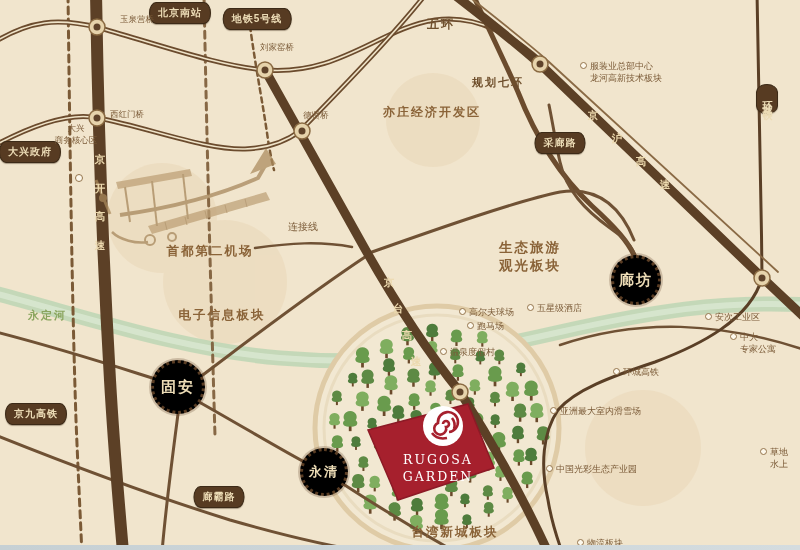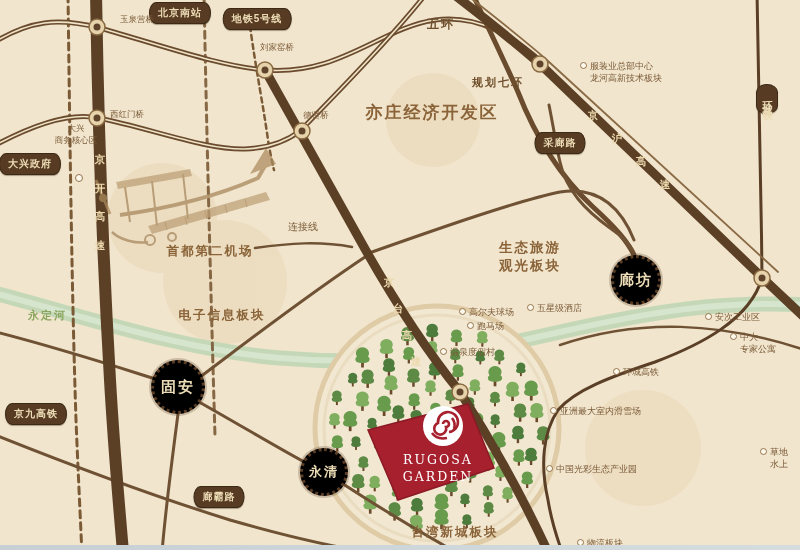--- a/index.html
+++ b/index.html
@@ -227,37 +227,37 @@
       <circle cx="443" cy="426" r="20" fill="#ffffff"></circle>
       <g stroke="#a6202d" fill="none" stroke-width="2.6">
         <path d="M 443,424 a3,3 0 1,1 3,3 a6,6 0 1,1 -8,-4 a10,10 0 1,1 11,9"></path>
         <path d="M 432,433 q 5,7 15,5"></path>
         <path d="M 452,418 q 4,5 2,11"></path>
       </g>
     </g>
   </svg>
 
   <div id="labels">
-      <div class="lbl banner center" style="left: 30px; top: 164px;">大兴政府</div>
+      <div class="lbl banner center" style="left: 30px; top: 152px;">大兴政府</div>
       <div class="lbl banner center" style="left: 180px; top: 13px;">北京南站</div>
       <div class="lbl banner center" style="left: 257px; top: 19px;">地铁5号线</div>
       <div class="lbl banner center" style="left: 560px; top: 143px;">采廊路</div>
       <div class="lbl banner vert center" style="left: 767px; top: 99px;">环城高铁</div>
       <div class="lbl banner center" style="left: 36px; top: 414px;">京九高铁</div>
       <div class="lbl banner center" style="left: 219px; top: 497px;">廊霸路</div>
       <div class="lbl badge center" style="left: 178px; top: 387px; font-size: 15px; height: 48px; width: 48px;">固安</div>
       <div class="lbl badge center" style="left: 324px; top: 472px; font-size: 13px; height: 42px; width: 42px;">永清</div>
       <div class="lbl badge center" style="left: 636px; top: 280px; font-size: 15px; height: 44px; width: 44px;">廊坊</div>
       <div class="lbl bridge center" style="left: 137px; top: 20px;">玉泉营桥</div>
       <div class="lbl bridge center" style="left: 277px; top: 48px;">刘家窑桥</div>
       <div class="lbl bridge center" style="left: 127px; top: 115px;">西红门桥</div>
       <div class="lbl bridge center" style="left: 316px; top: 116px;">德贤桥</div>
       <div class="lbl ringname center" style="left: 441px; top: 24px;">五环</div>
       <div class="lbl ringname center" style="left: 498px; top: 82px; font-size: 11px;">规划七环</div>
-      <div class="lbl area center" style="left: 432px; top: 113px; font-size: 17px;">亦庄经济开发区</div>
+      <div class="lbl area center" style="left: 432px; top: 113px; font-size: 12px;">亦庄经济开发区</div>
       <div class="lbl area center" style="left: 222px; top: 315px; font-size: 12.5px;">电子信息板块</div>
       <div class="lbl area center" style="left: 530px; top: 257px; font-size: 13.5px;">
         <div>生态旅游</div>
         <div>观光板块</div>
       </div>
       <div class="lbl area center" style="left: 210px; top: 251px; font-size: 12.5px;">首都第二机场</div>
       <div class="lbl area center" style="left: 455px; top: 532px; font-size: 12.5px;">台湾新城板块</div>
       <div class="lbl bridge center" style="left: 76px; top: 135px;">
         <div>大兴</div>
         <div>商务核心区</div>

